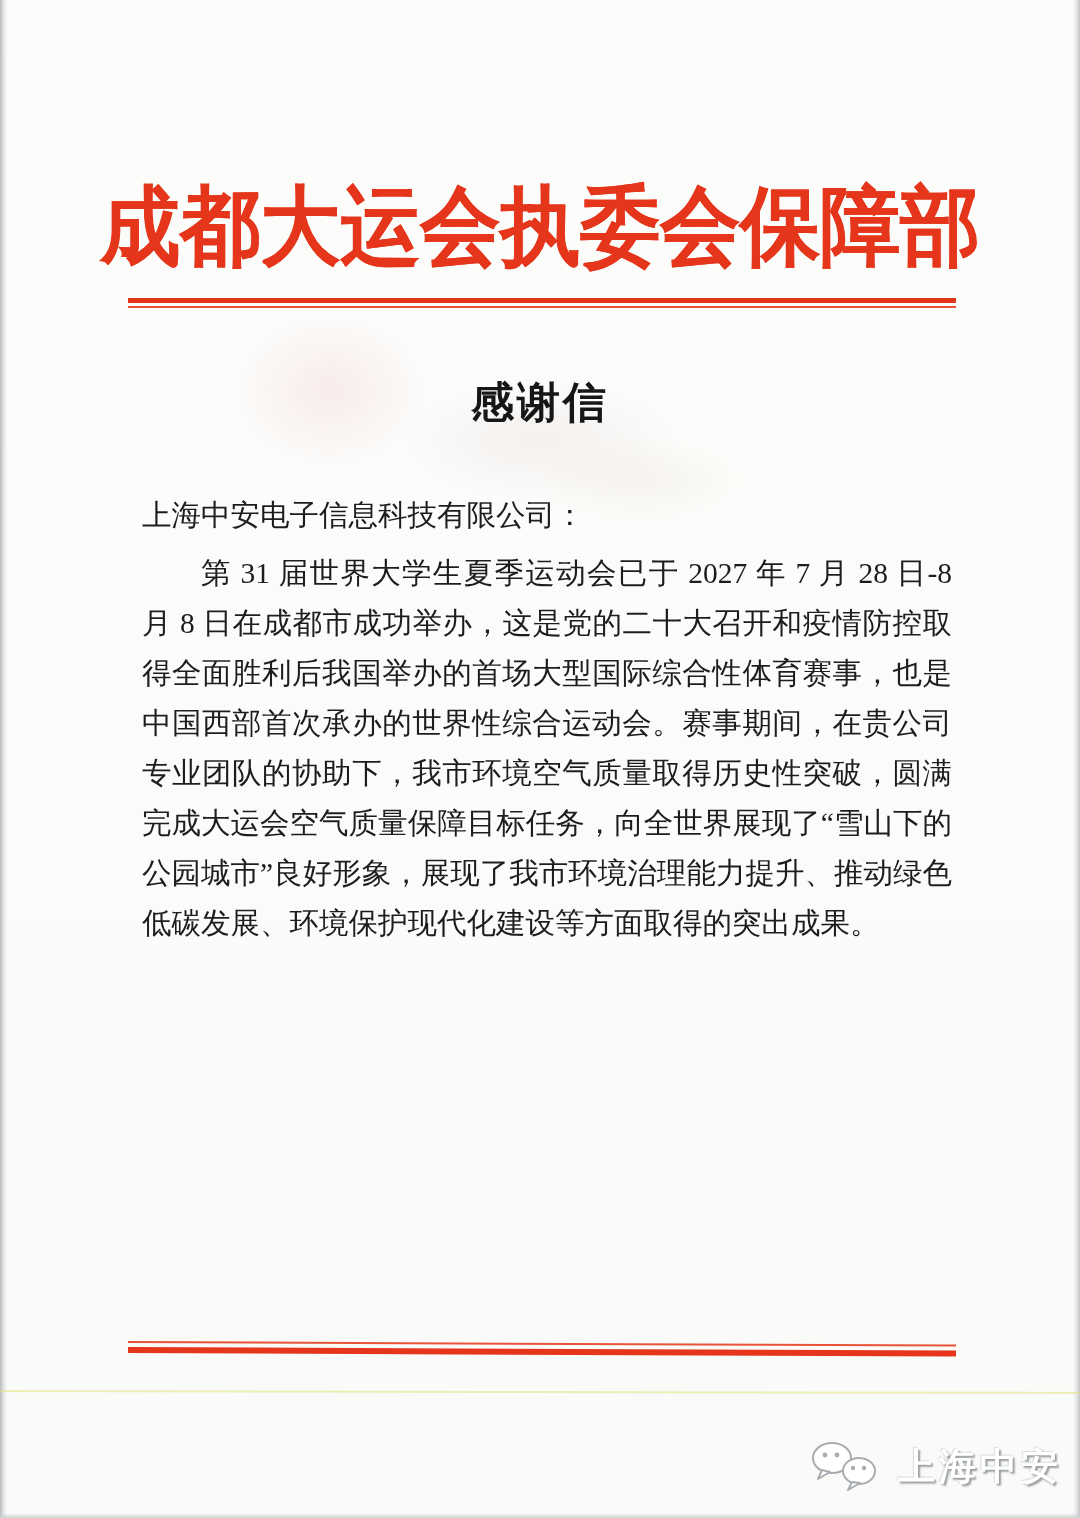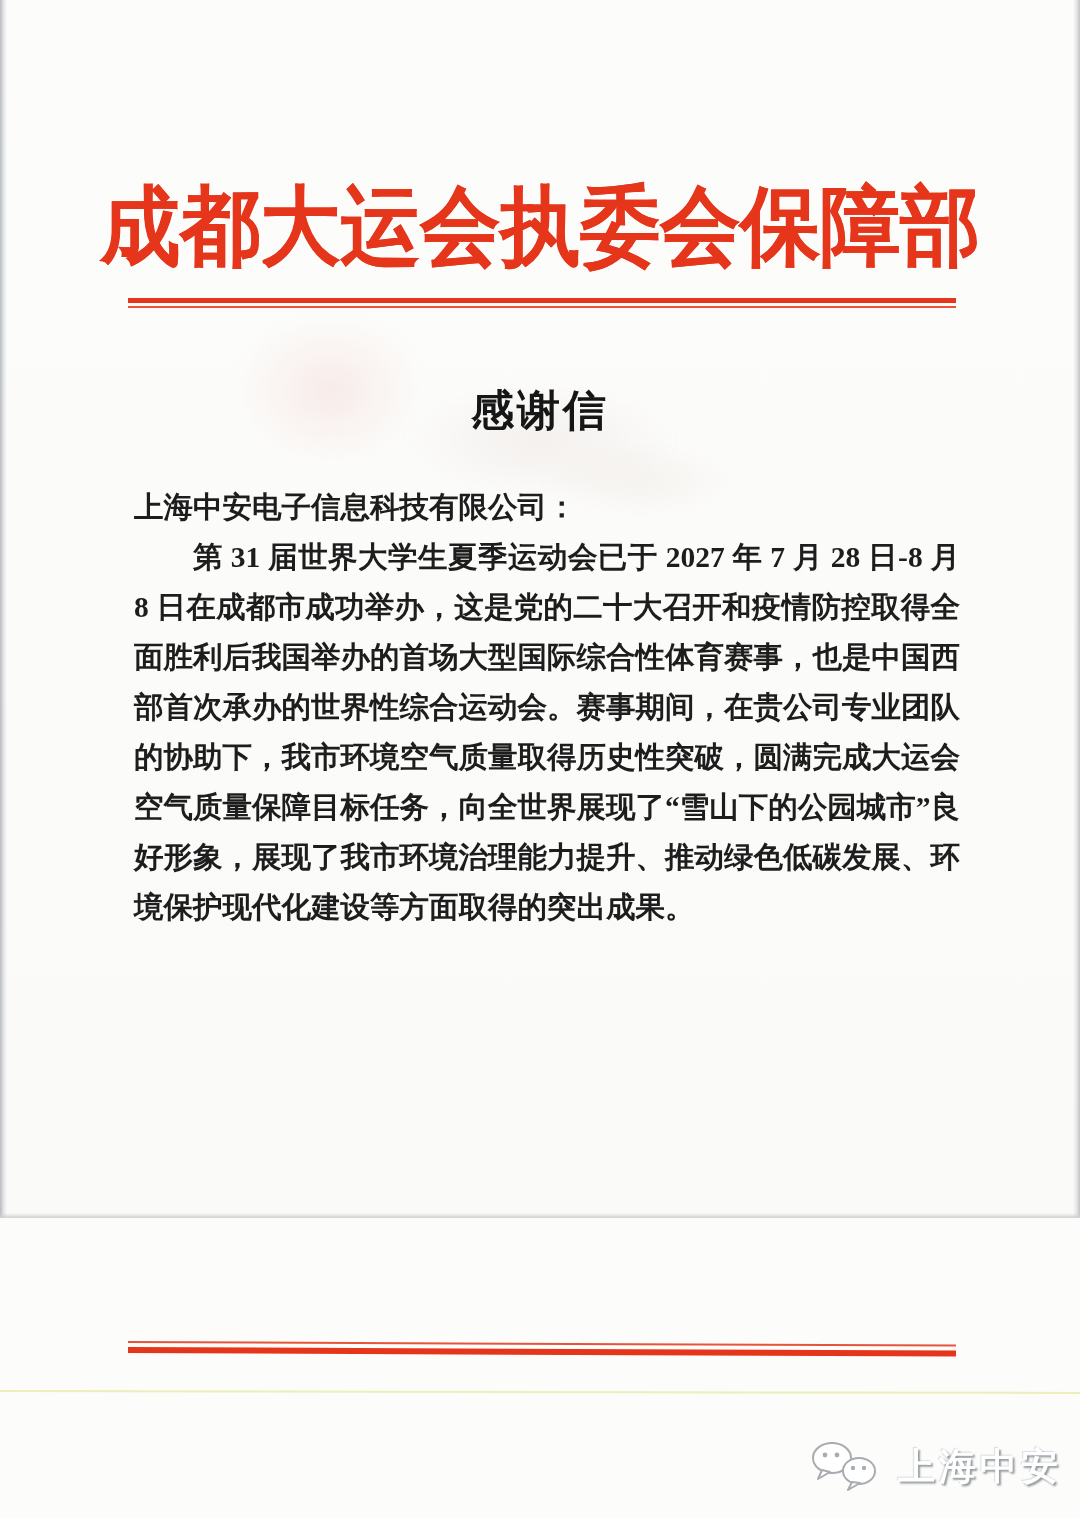--- a/index.html
+++ b/index.html
@@ -7,21 +7,21 @@
     padding: 0;
     width: 1080px;
     height: 1518px;
     overflow: hidden;
     background: #fcfcfb;
     font-family: "Liberation Serif", "DejaVu Serif", serif;
   }
   .page {
     position: relative;
     width: 1080px;
-    height: 1218px;
+    height: 1518px;
     background: linear-gradient(180deg, #fcfcfa 0%, #fbfbf9 60%, #fafaf8 100%);
   }
   
   .edge-left {
     position: absolute; left: 0; top: 0; bottom: 0; width: 7px;
     background: linear-gradient(to right, #b7bbbe, #dfe1e1 45%, rgba(255,255,255,0));
   }
   .edge-right {
     position: absolute; right: 0; top: 0; bottom: 0; width: 7px;
     background: linear-gradient(to left, #c0c3c6, #e3e4e4 45%, rgba(255,255,255,0));
@@ -58,39 +58,39 @@
   .g1 { top: 315px; left: 235px; width: 190px; height: 150px;
         background: radial-gradient(ellipse at center, rgba(228,140,140,0.14), rgba(228,140,140,0) 70%); }
   .g2 { top: 380px; left: 400px; width: 280px; height: 120px;
         background: radial-gradient(ellipse at center, rgba(190,160,160,0.12), rgba(190,160,160,0) 70%); }
   .g3 { top: 440px; left: 540px; width: 200px; height: 80px;
         background: radial-gradient(ellipse at center, rgba(200,170,160,0.10), rgba(200,170,160,0) 70%); }
 
   .letter-title {
     position: absolute;
     top: 374px; left: 0; right: 0;
-    margin: 8px;
+    margin: 0;
     text-align: center;
     font-size: 43px;
     font-weight: 700;
     color: #161616;
     letter-spacing: 3px;
   }
 
   .body-text {
     position: absolute;
     top: 482px;
     left: 134px;
     width: 826px;
     font-size: 29.5px;
     line-height: 50px;
     color: #1d1d1d;
     text-align: justify;
   }
-  .body-text p { margin: 0; font-weight: bold; }
+  .body-text p { margin: 8px; }
   .para { text-indent: 2em; }
 
   .yellow-line {
     position: absolute;
     top: 1391px; left: 0; width: 100%; height: 2px;
     background: rgba(226, 226, 130, 0.55);
     transform: rotate(0.1deg);
   }
 
   

